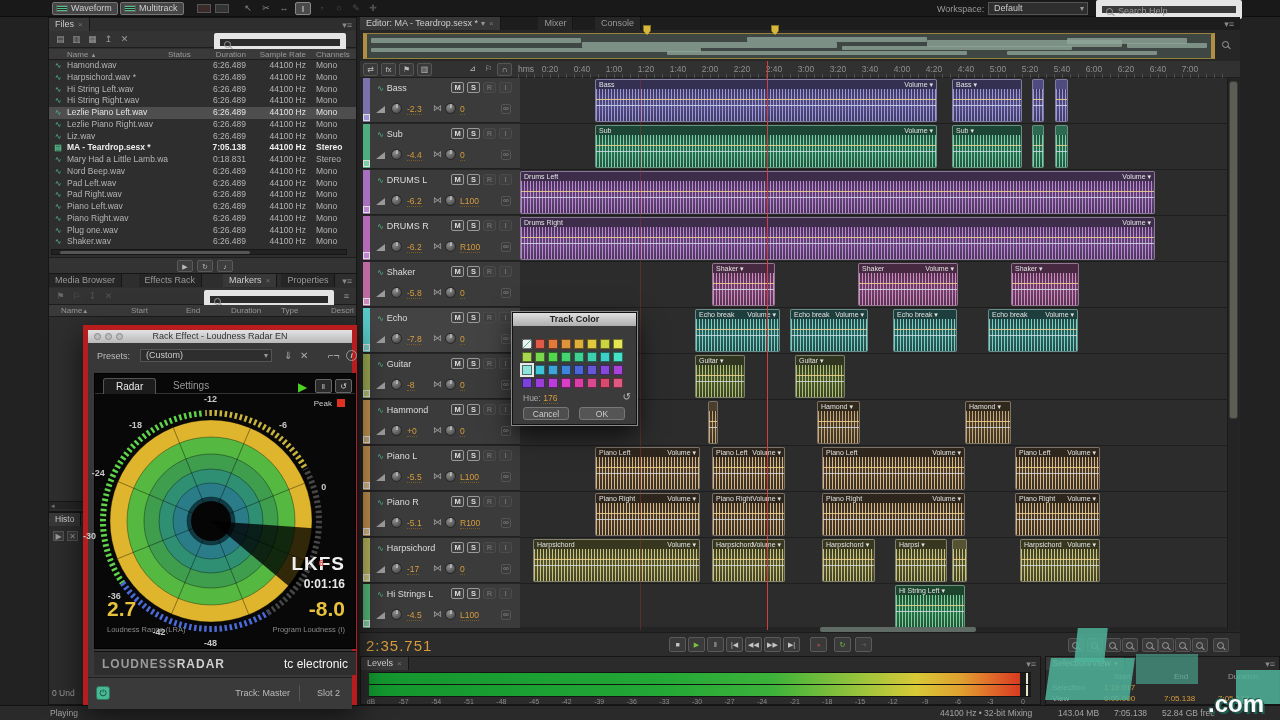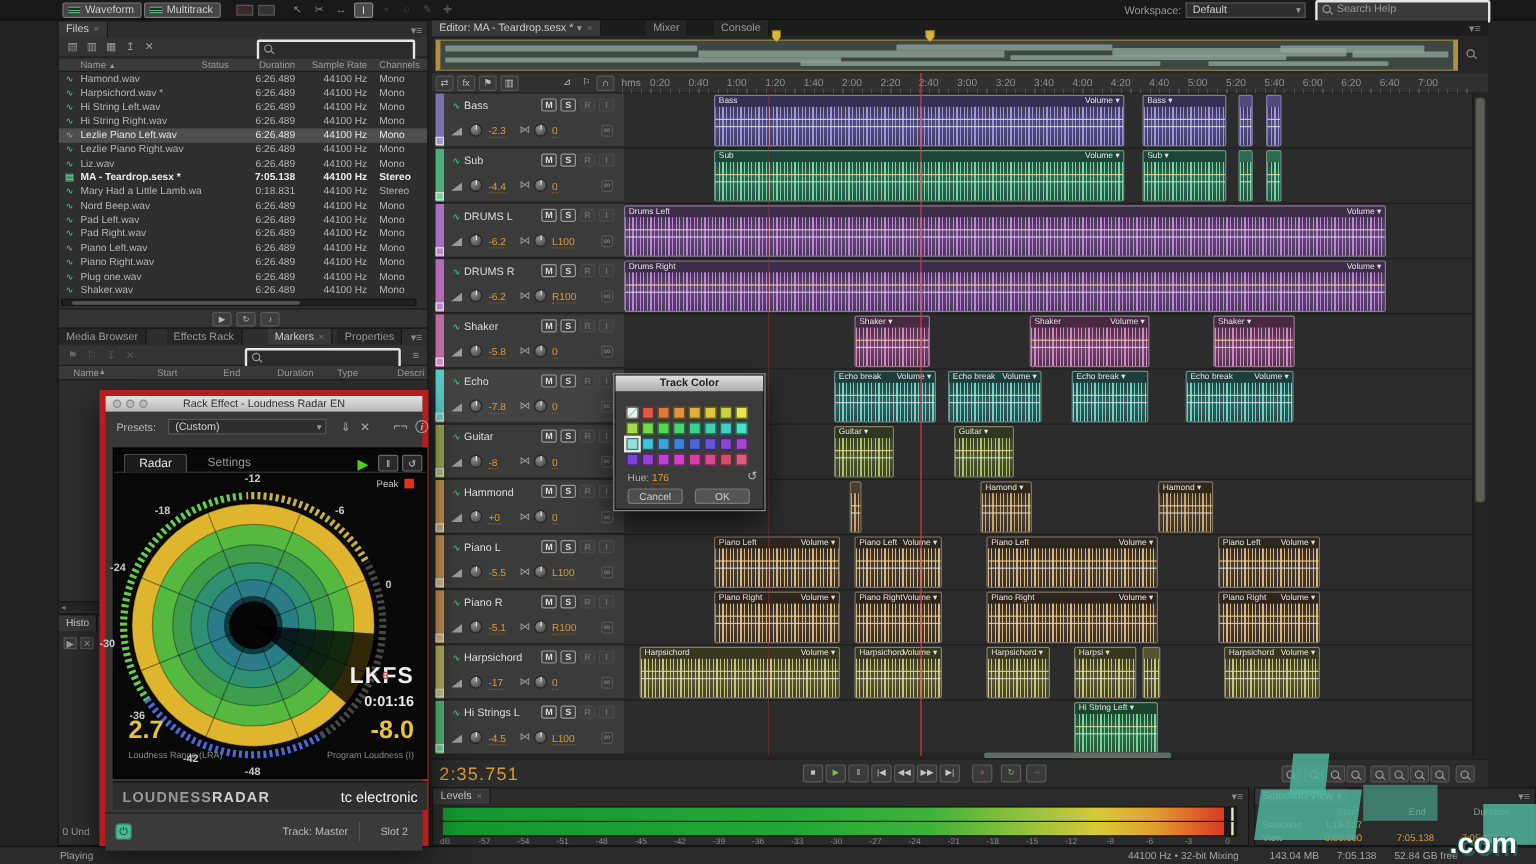--- a/index.html
+++ b/index.html
@@ -16,21 +16,21 @@
   .wicon { display:inline-block; width:12px; height:7px; background:#2a2a2a; border:1px solid #5a5a5a; vertical-align:-1px; margin-right:3px;
     background-image:repeating-linear-gradient(0deg,#52c08a 0 1px,transparent 1px 2px); }
   .tool { position:absolute; top:2px; width:16px; height:13px; color:#888; font-size:9px; text-align:center; line-height:13px; }
   .tool.on { background:#4a4a4a; border:1px solid #888; border-radius:2px; color:#ddd; }
   .tool.dim { color:#4f4f4f; }
   .dimblock { position:absolute; top:4px; width:14px; height:9px; border:1px solid #555; background:#3a2a2a; }
   #ws-label { position:absolute; top:4px; color:#999; font-size:9px; }
   .dd { position:absolute; top:2px; height:13px; background:#2e2e2e; border:1px solid #555; color:#ccc; font-size:9px;
     line-height:11px; padding:0 14px 0 5px; }
   .dd::after { content:"▾"; position:absolute; right:3px; top:0; color:#999; font-size:8px; }
-  .searchbox { position:absolute; height:19px; background:#3a3a3a; border:2px solid #e5e5e5; border-radius:2px;
+  .searchbox { position:absolute; height:19px; background:#3a3a3a; border:6px solid #e5e5e5; border-radius:2px;
     color:#9a9a9a; font-size:9px; line-height:11px; padding:0 4px 0 16px; }
   .mag { position:absolute; width:7px; height:7px; border:1px solid #999; border-radius:50%; }
   .mag::after { content:""; position:absolute; width:4px; height:1px; background:#999; transform:rotate(45deg); right:-3px; bottom:-1px; }
 
   
   .ptab { position:absolute; top:0; height:13px; background:#262626; color:#999; font-size:9px; line-height:12px;
     padding:0 6px; border-right:1px solid #161616; white-space:nowrap; }
   .ptab.on { background:#383838; color:#ccc; }
   .pmenu { position:absolute; color:#8a8a8a; font-size:9px; }
   .x { color:#777; margin-left:4px; font-size:8px; }

